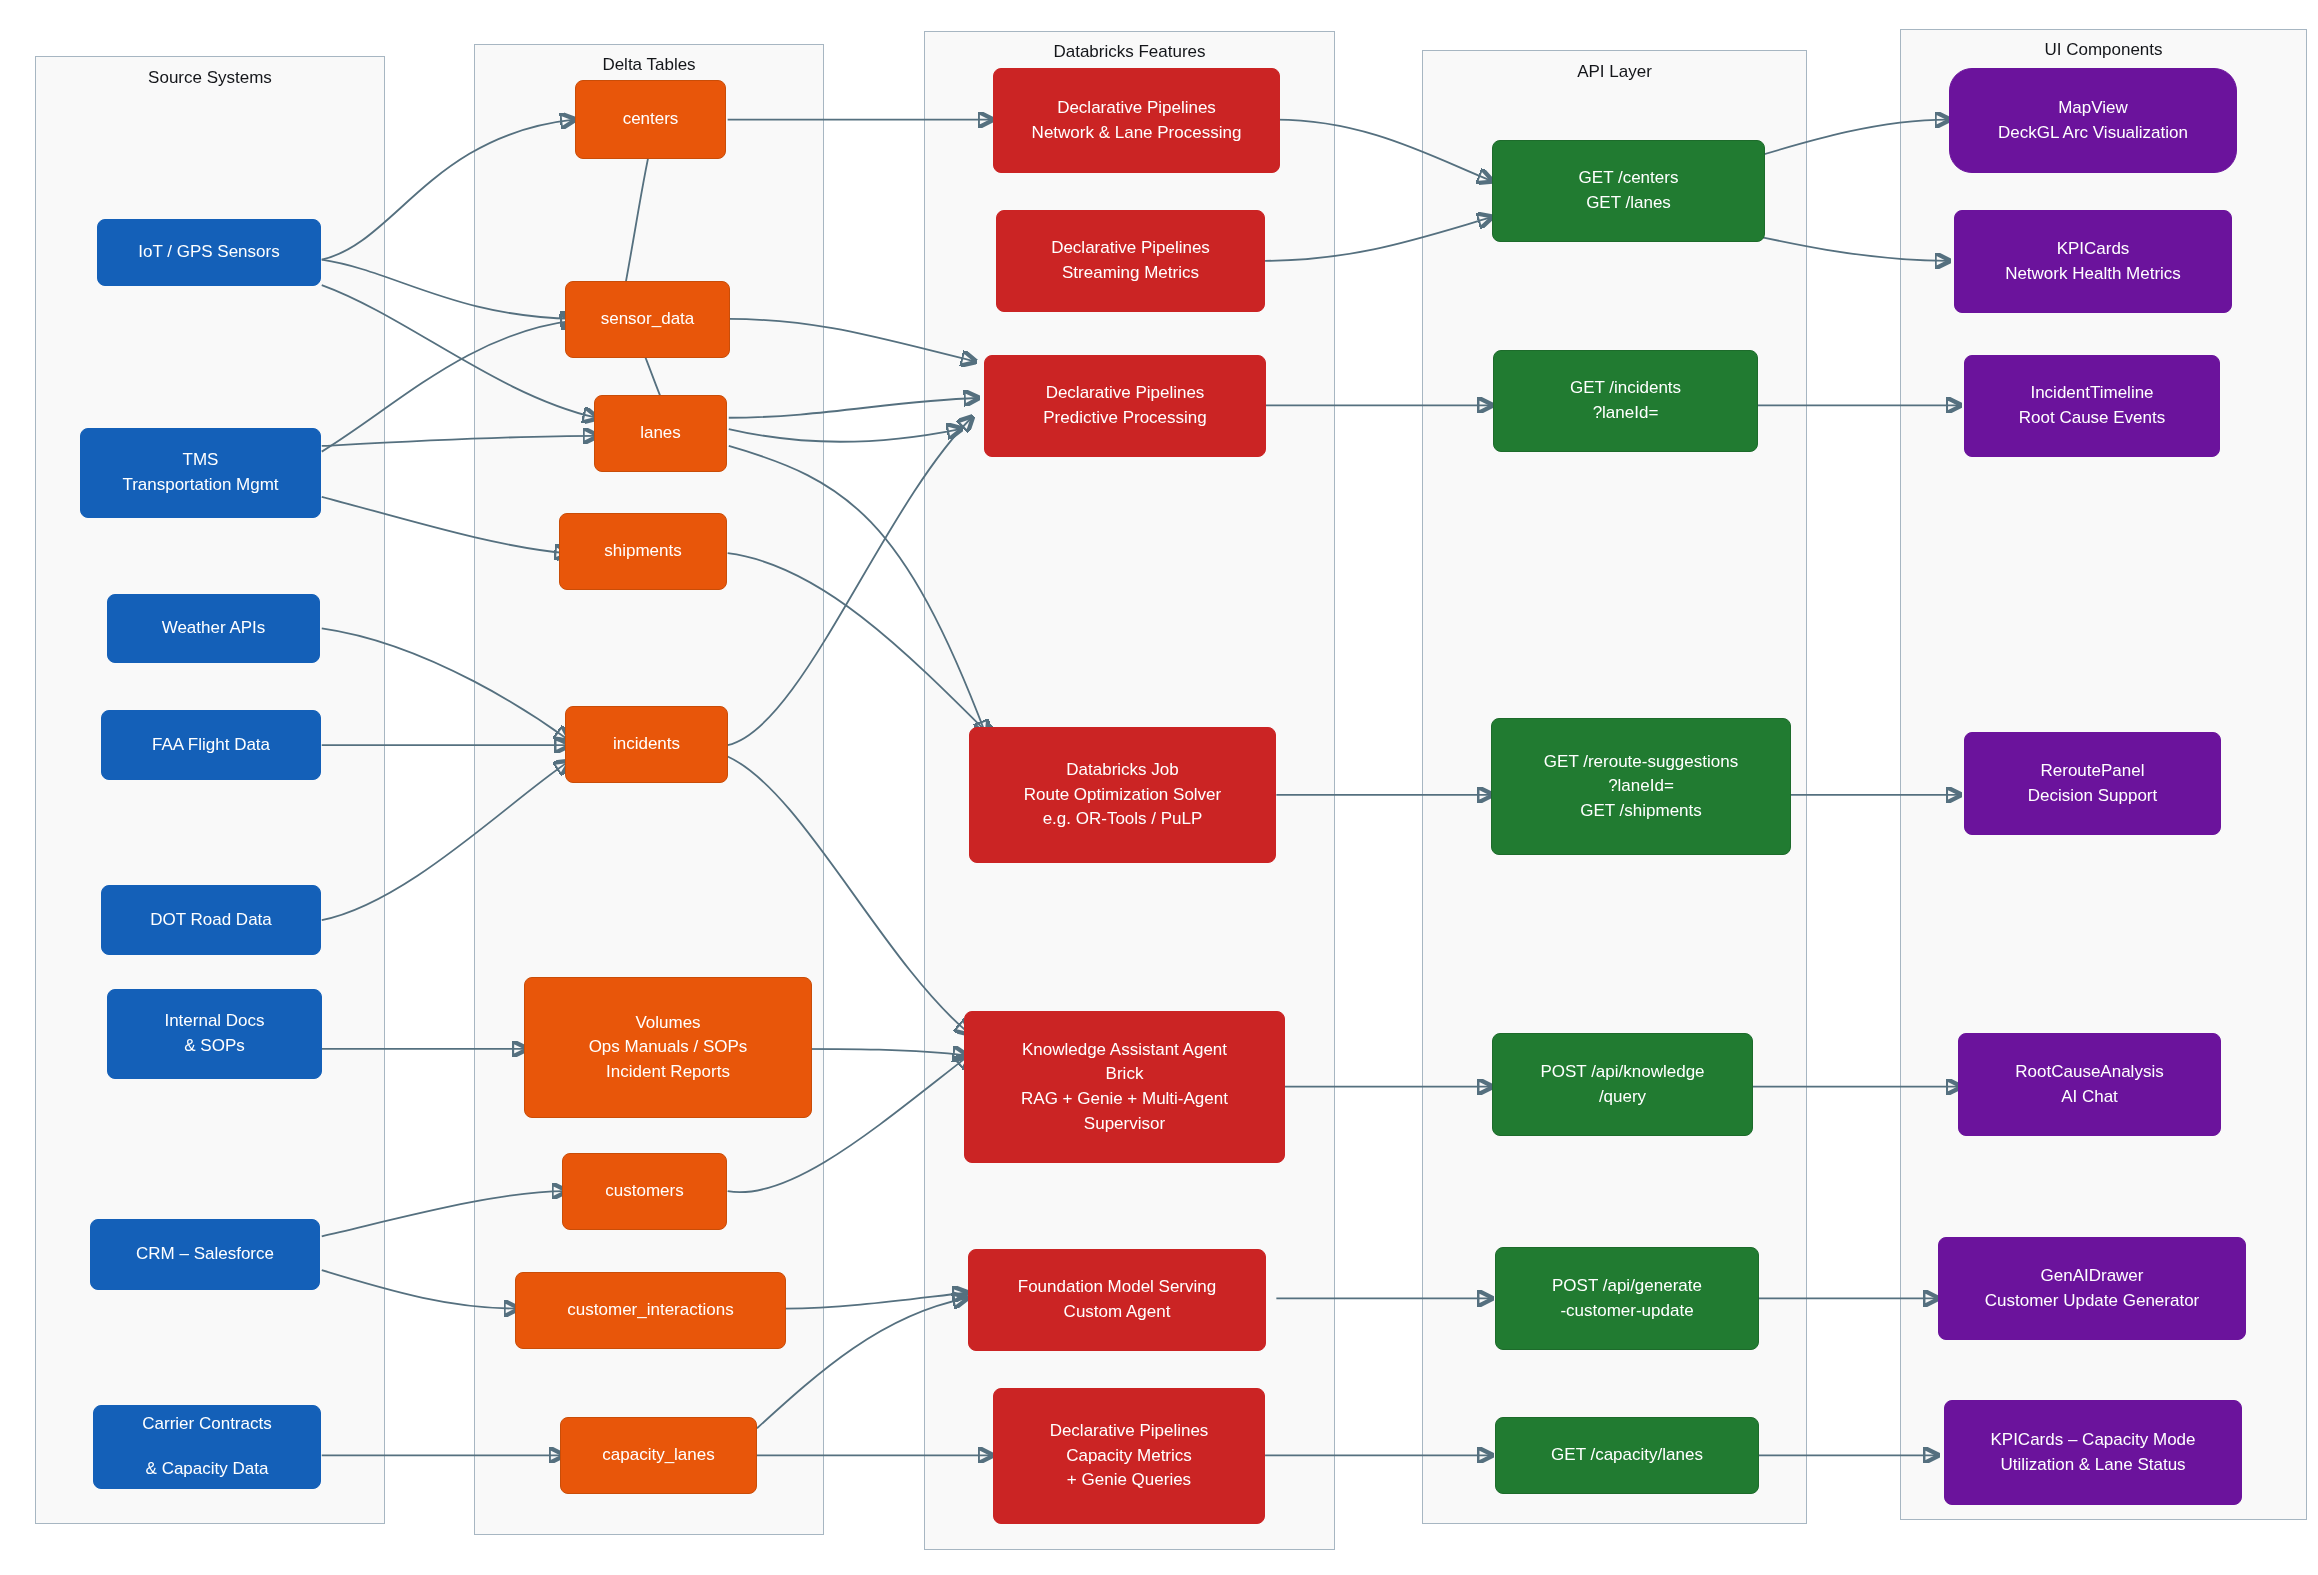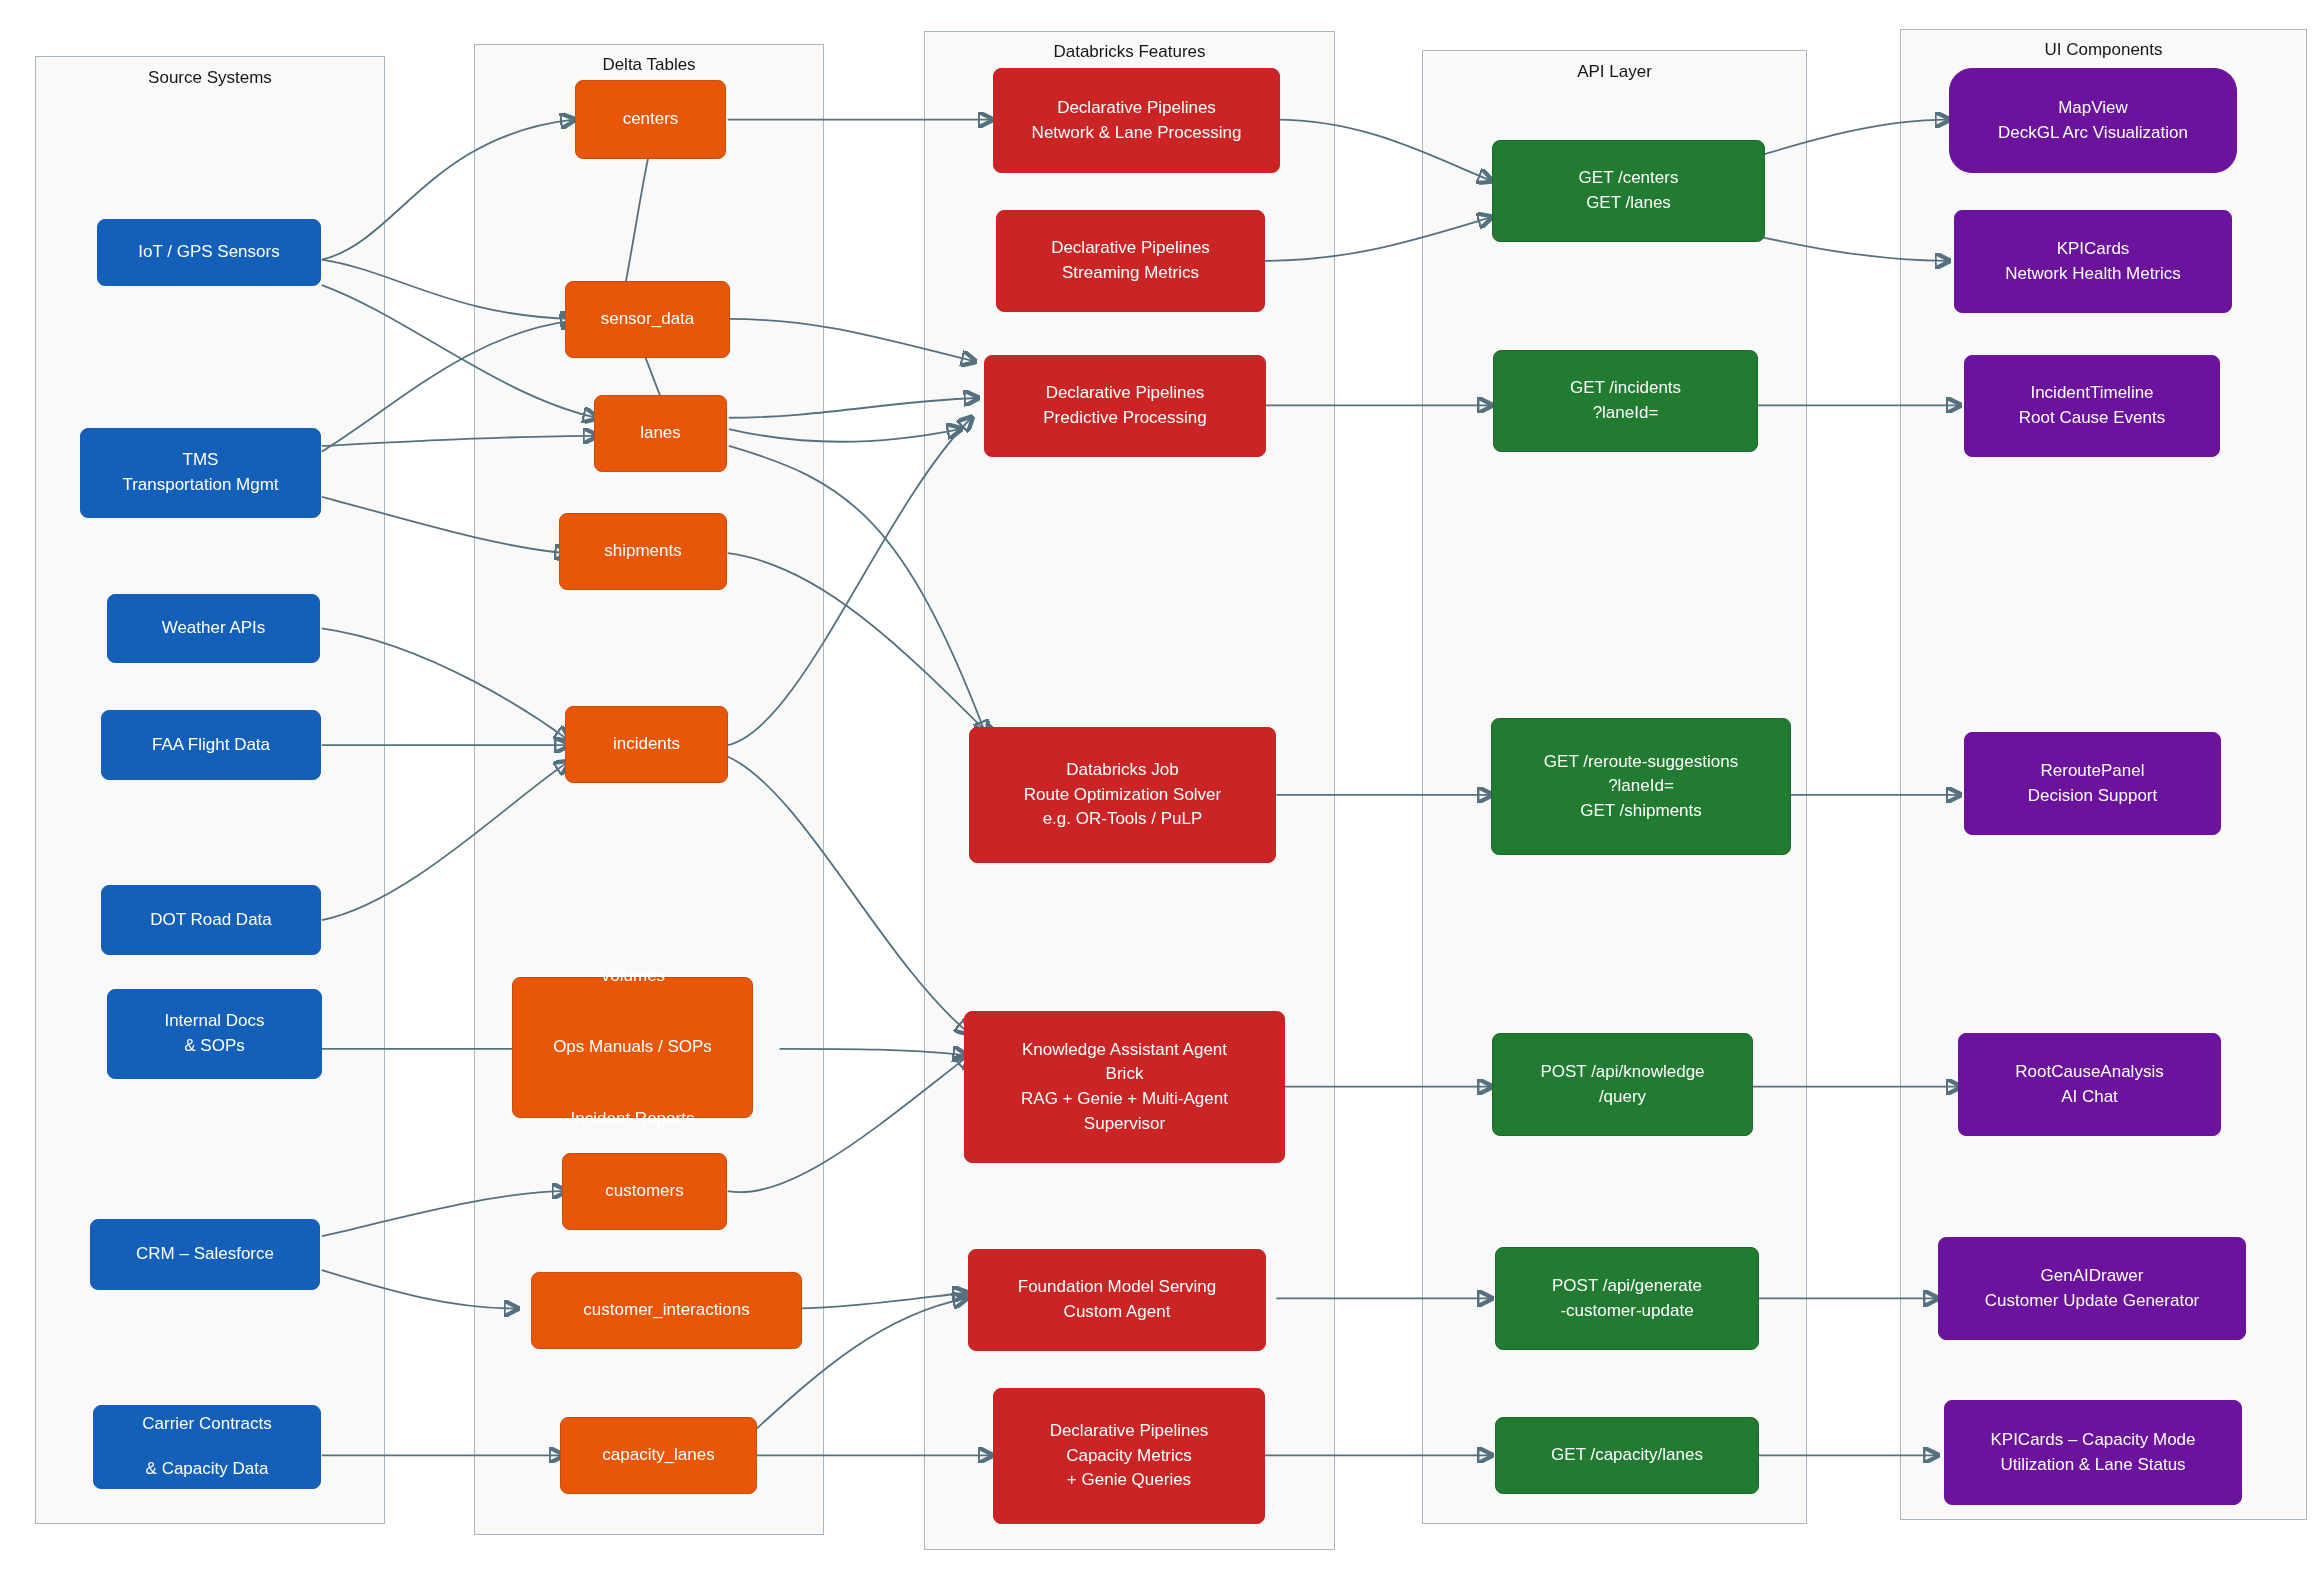--- a/index.html
+++ b/index.html
@@ -192,31 +192,31 @@
   </div>
 
   <div class="node n-table" style="left:559px; top:513px; width:168px; height:77px;">
     <span class="line">shipments</span>
   </div>
 
   <div class="node n-table" style="left:565px; top:706px; width:163px; height:77px;">
     <span class="line">incidents</span>
   </div>
 
-  <div class="node n-table" style="left:512px; top:977px; width:241px; height:141px;gap:47px;">
+  <div class="node n-table" style="left:524px; top:977px; width:288px; height:141px;">
     <span class="line">Volumes</span>
     <span class="line">Ops Manuals / SOPs</span>
     <span class="line">Incident Reports</span>
   </div>
 
   <div class="node n-table" style="left:562px; top:1153px; width:165px; height:77px;">
     <span class="line">customers</span>
   </div>
 
-  <div class="node n-table" style="left:515px; top:1272px; width:271px; height:77px;margin-left:16px;">
+  <div class="node n-table" style="left:515px; top:1272px; width:271px; height:77px;">
     <span class="line">customer_interactions</span>
   </div>
 
   <div class="node n-table" style="left:560px; top:1417px; width:197px; height:77px;">
     <span class="line">capacity_lanes</span>
   </div>
 
   <div class="node n-feature" style="left:993px; top:68px; width:287px; height:105px;">
     <span class="line">Declarative Pipelines</span>
     <span class="line">Network &amp; Lane Processing</span>

